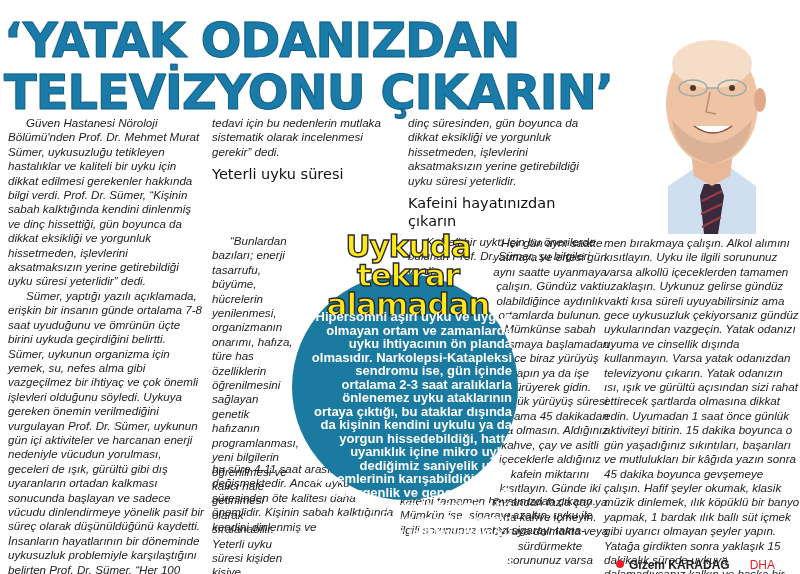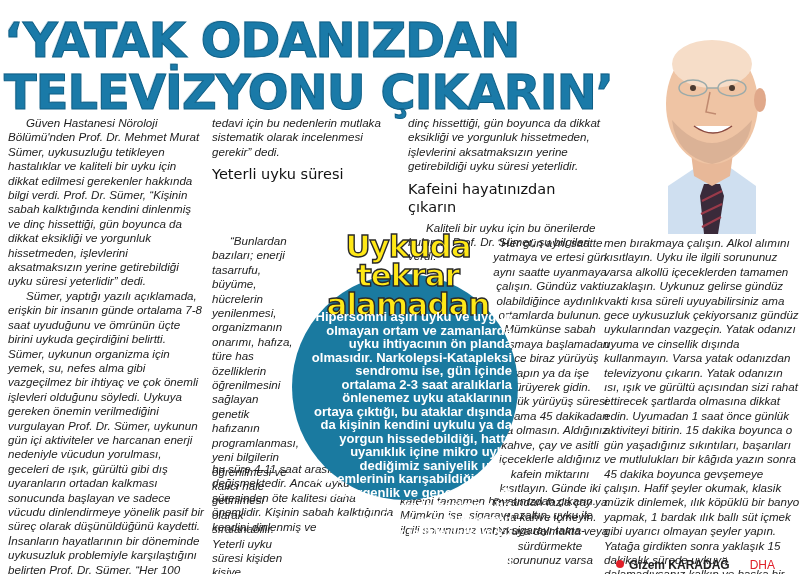--- a/index.html
+++ b/index.html
@@ -74,21 +74,21 @@
 
 <div class="col c2narrow">
   <p>“Bunlardan bazıları; enerji tasarrufu, büyüme, hücrelerin yenilenmesi, organizmanın onarımı, hafıza, türe has özelliklerin öğrenilmesini sağlayan genetik hafızanın programlanması, yeni bilgilerin öğrenilmesi ve kalıcı hale getirilmesi olarak sıralanabilir. Yeterli uyku süresi kişiden kişiye değişmekle birlikte genetik bir özellik olarak belirlenmektedir. İdeal uyku süresi ortalama 7-8 saat olarak bilinse de erişkinlerde</p>
 </div>
 
 <div class="col c2bottom">
   <p class="noind">bu süre 4-11 saat arasında değişmektedir. Ancak uyku süresinden öte kalitesi daha önemlidir. Kişinin sabah kalktığında kendini dinlenmiş ve</p>
 </div>
 
 <div class="col c3top">
-  <p class="noind">dinç hissettiği, gün boyunca da dikkat eksikliği ve yorgunluk hissetmeden, işlevlerini aksatmaksızın yerine getirebildiği uyku süresi yeterlidir.</p>
+  <p class="noind">dinç süresinden, gün boyunca da dikkat eksikliği ve yorgunluk hissetmeden, işlevlerini aksatmaksızın yerine getirebildiği uyku süresi yeterlidir.</p>
   <h2 class="sub">Kafeini hayatınızdan çıkarın</h2>
   <p>Kaliteli bir uyku için bu önerilerde bulunan Prof. Dr. Sümer, şu bilgileri verdi:</p>
 </div>
 
 <div class="col c3right">
   <p class="noind">“Her gün aynı saatte yatmaya ve ertesi gün aynı saatte uyanmaya çalışın. Gündüz vakti olabildiğince aydınlık ortamlarda bulunun. Mümkünse sabah çalışmaya başlamadan önce biraz yürüyüş yapın ya da işe yürüyerek gidin. Günlük yürüyüş süresi ortalama 45 dakikadan kısa olmasın. Aldığınız kahve, çay ve asitli içeceklerle aldığınız kafein miktarını kısıtlayın. Günde iki fincandan fazla çay ya da kahve içmeyin. Uykuya dalmakta veya sürdürmekte sorununuz varsa</p>
 </div>
 
 <div class="col c3bottom">
   <p class="noind">kafeini tamamen hayatınızdan çıkarın. Mümkün ise, sigarayı azaltın, uyku ile ilgili sorununuz varsa sigarayı tama-</p>

